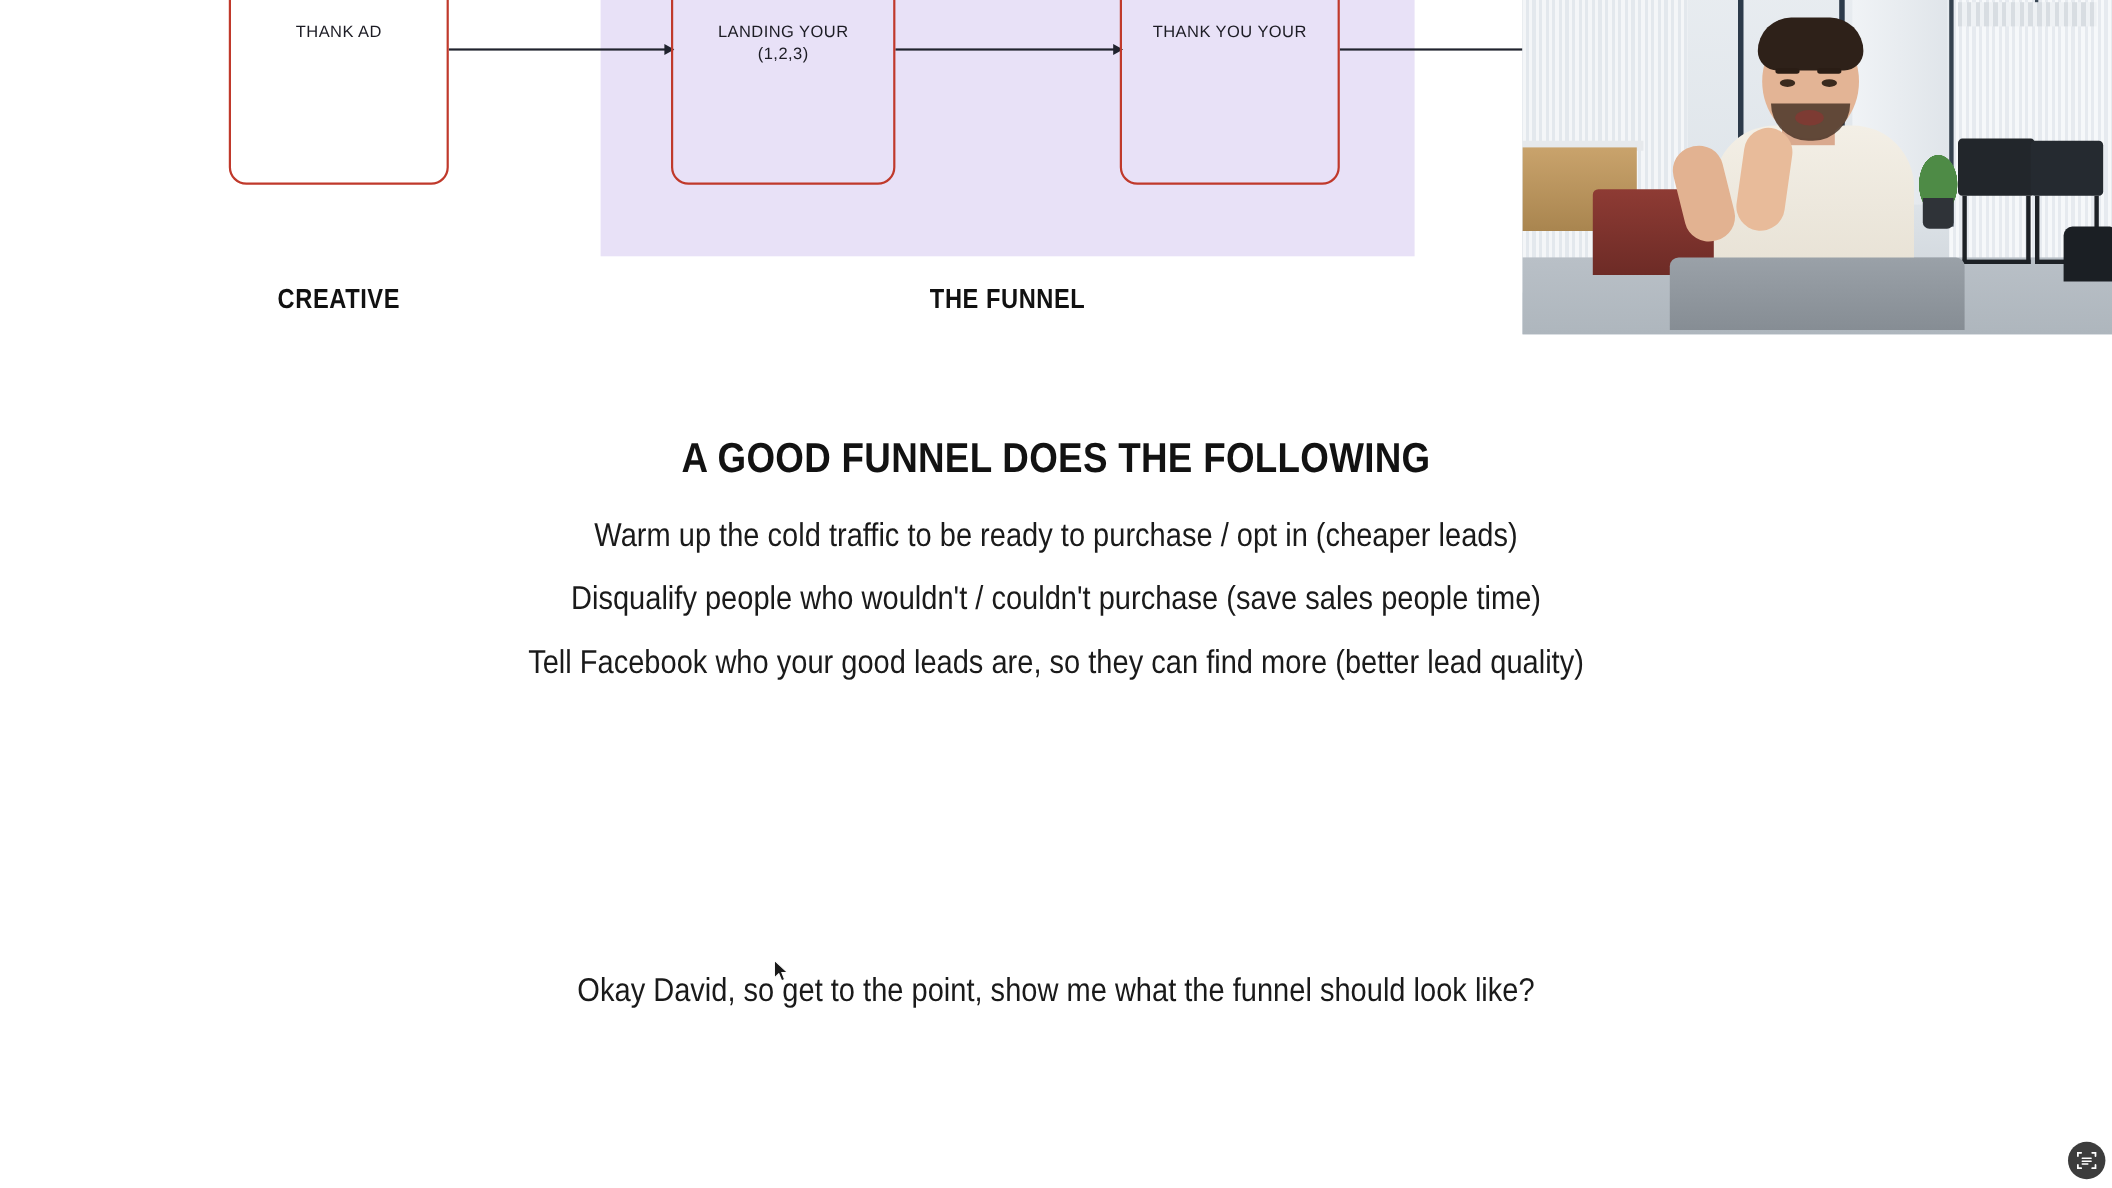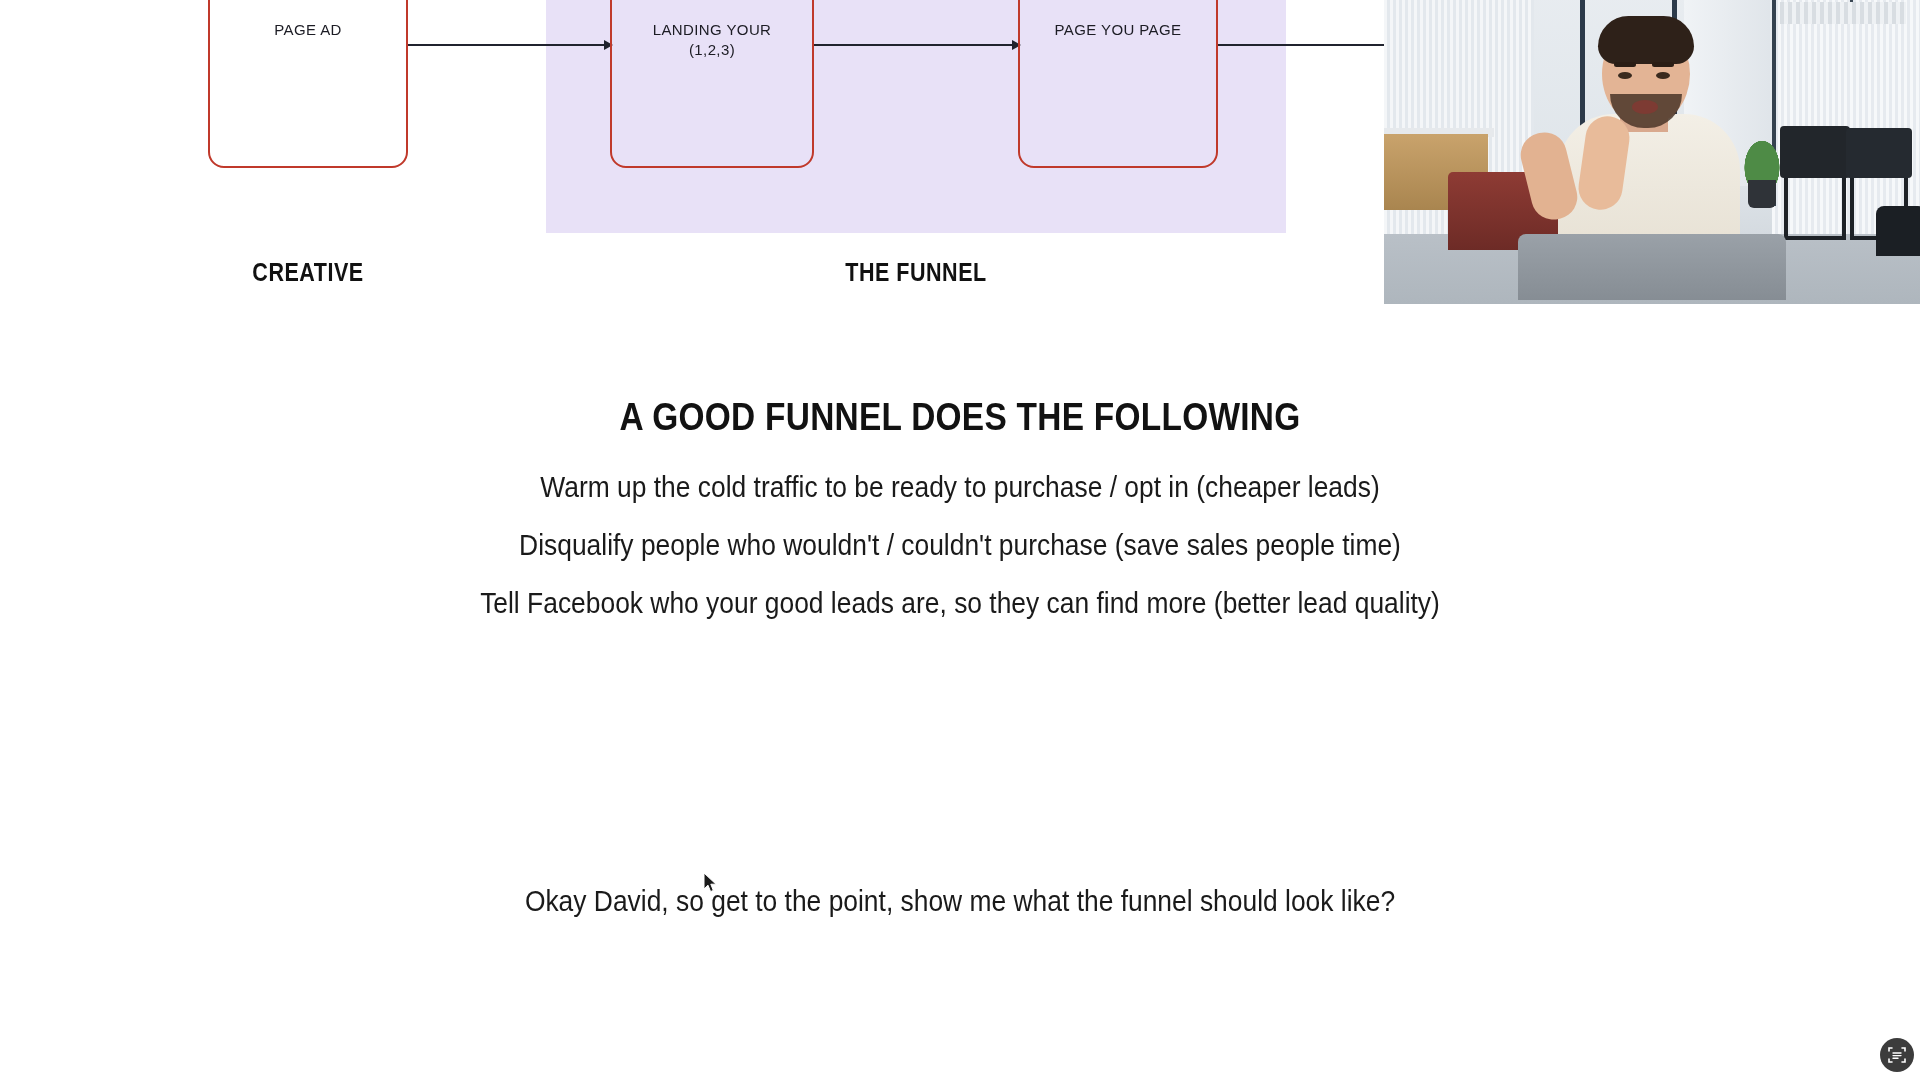--- a/index.html
+++ b/index.html
@@ -194,30 +194,30 @@
 
   <div id="diagram">
 
     <div class="funnel-band"></div>
 
     <div class="arrow arrow-1"></div>
     <div class="arrow arrow-2"></div>
     <div class="arrow arrow-3"></div>
 
     <div class="node node-your-ad">
-      <span class="node-label">PAGE AD</span>
+      <span class="node-label">THANK AD</span>
     </div>
 
     <div class="node node-landing">
       <span class="node-label">LANDING YOUR
 (1,2,3)</span>
     </div>
 
     <div class="node node-thankyou">
-      <span class="node-label">PAGE YOU PAGE</span>
+      <span class="node-label">THANK YOU YOUR</span>
     </div>
 
     <div class="caption caption-creative">CREATIVE</div>
     <div class="caption caption-funnel">THE FUNNEL</div>
   </div>
 
   <div id="presenter">
     <div class="pv pv-wall"></div>
     <div class="pv pv-curtainL"></div>
     <div class="pv pv-pillar"></div>

